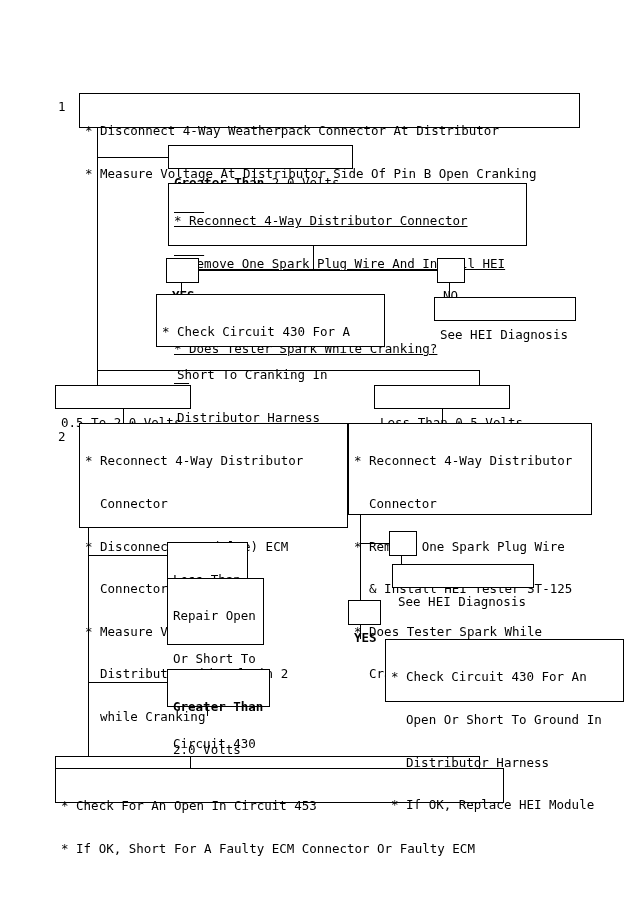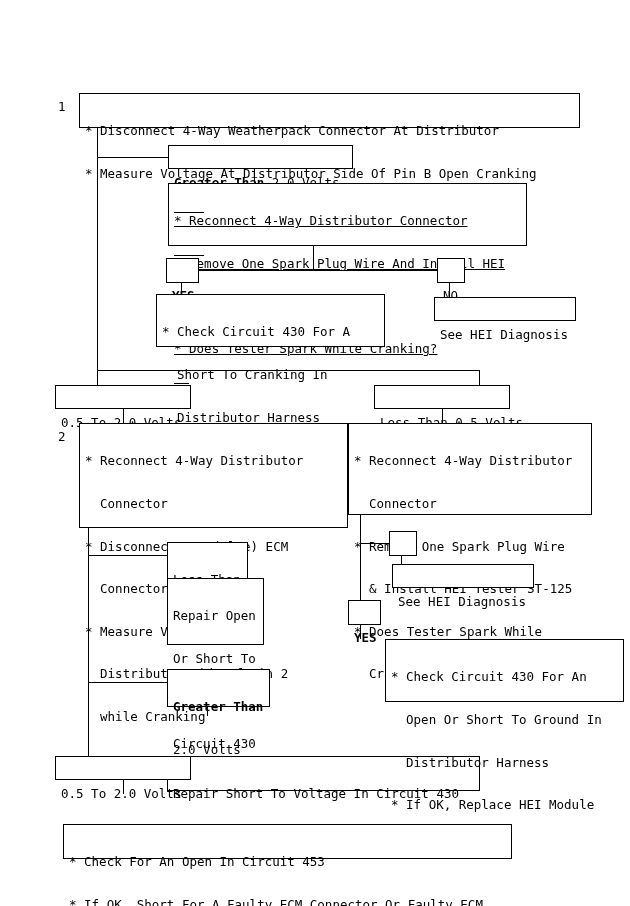--- a/index.html
+++ b/index.html
@@ -181,21 +181,21 @@
   <div class="box" style="left:167px; top:756px; width:313px; height:35px;">
     <span class="ln">Repair Short To Voltage In Circuit 430</span>
   </div>
 
   <div class="box" style="left:55px; top:756px; width:136px; height:24px;">
     <span class="ln">0.5 To 2.0 Volts</span>
   </div>
 
   <div class="vline" style="left:123px; top:780px; height:14px;"></div>
 
-  <div class="box" style="left:55px; top:824px; width:449px; height:35px;margin-left:8px;">
+  <div class="box" style="left:55px; top:768px; width:449px; height:35px;">
     <span class="ln">* Check For An Open In Circuit 453</span>
     <span class="ln">* If OK, Short For A Faulty ECM Connector Or Faulty ECM</span>
   </div>
 
   <div class="vline" style="left:360px; top:515px; height:115px;"></div>
 
   <div class="hline" style="left:360px; top:543px; width:30px;"></div>
 
   <div class="box" style="left:389px; top:531px; width:28px; height:25px;">
     <span class="ln uline">NO</span>

